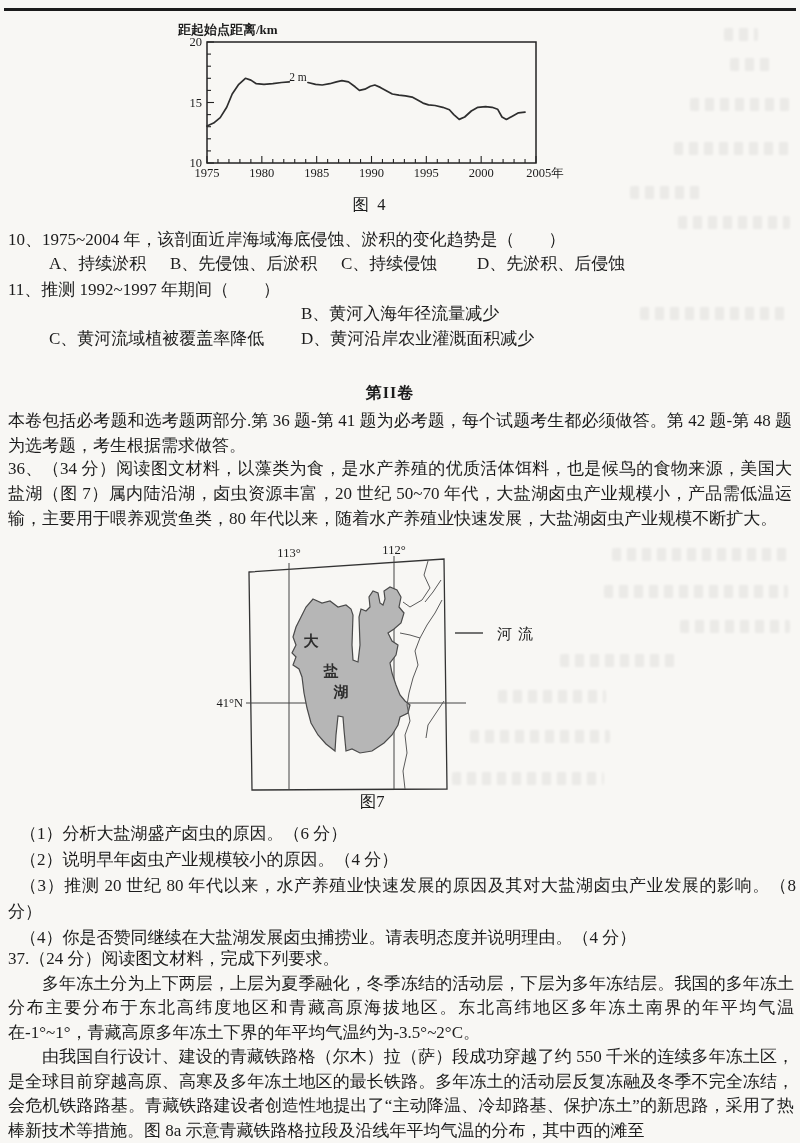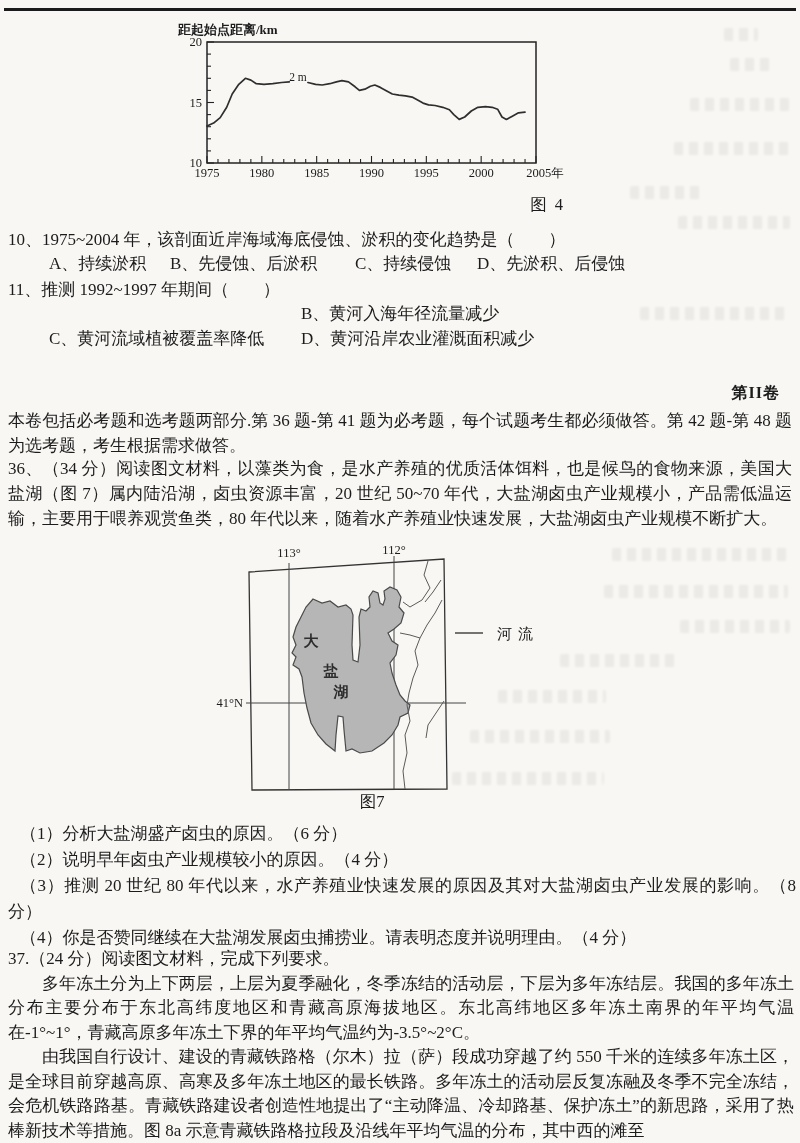--- a/index.html
+++ b/index.html
@@ -7,21 +7,21 @@
     width:800px;height:1143px;position:relative;overflow:hidden;
     background:#f8f7f4;color:#1c1c1c;
     font-family:"Liberation Serif","DejaVu Serif",serif;
     font-size:17px;
   }
   .abs{position:absolute;}
   .top-rule{position:absolute;left:4px;top:8px;width:792px;height:3px;background:#1b1b1b;}
   .para{text-align:justify;line-height:25px;}
   .opt-row{position:relative;height:25px;}
   .opt-row span{position:absolute;white-space:nowrap;}
-  .center{text-align:right;}
+  .center{text-align:center;}
   .caption{font-size:16.5px;letter-spacing:2px;}
   .heading2{font-size:16px;font-weight:bold;letter-spacing:1px;}
   .subq{line-height:26px;text-align:justify;text-indent:12px;}
   .q37line{line-height:24.5px;text-align:justify;}
   .indent2{text-indent:2em;}
   .bleed{
     position:absolute;opacity:0.09;border-radius:2px;filter:blur(1px);
     background:repeating-linear-gradient(90deg,#6f6f6f 0 9px,transparent 9px 15px);
     height:13px;
   }
@@ -99,21 +99,21 @@
       </g>
   </svg>
   <div class="center caption" style="position:absolute;left:0;top:180px;width:390px;">图 4</div>
 </div>
 
 <div class="abs" style="left:8px;top:227px;width:786px;">
   <div class="para">10、1975~2004 年，该剖面近岸海域海底侵蚀、淤积的变化趋势是（　　）</div>
   <div class="opt-row">
     <span style="left:41px">A、持续淤积</span>
     <span style="left:162px">B、先侵蚀、后淤积</span>
-    <span style="left:347px">C、持续侵蚀</span>
+    <span style="left:333px">C、持续侵蚀</span>
     <span style="left:469px">D、先淤积、后侵蚀</span>
   </div>
   <div class="para">11、推测 1992~1997 年期间（　　）</div>
   <div class="opt-row">
     <span style="left:293px">B、黄河入海年径流量减少</span>
   </div>
   <div class="opt-row">
     <span style="left:41px">C、黄河流域植被覆盖率降低</span>
     <span style="left:293px">D、黄河沿岸农业灌溉面积减少</span>
   </div>

